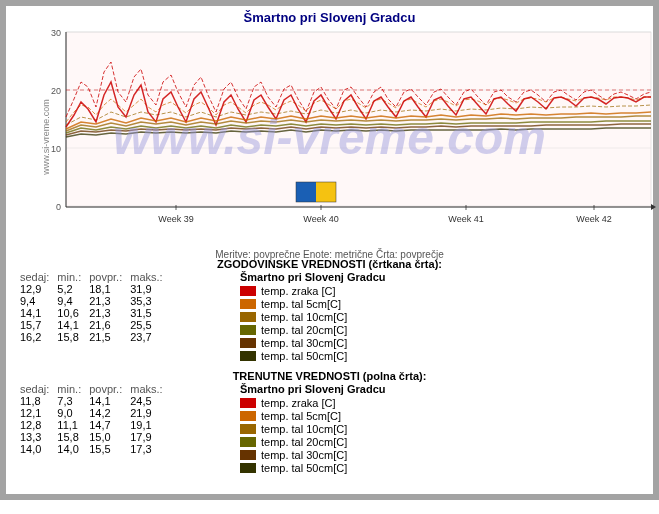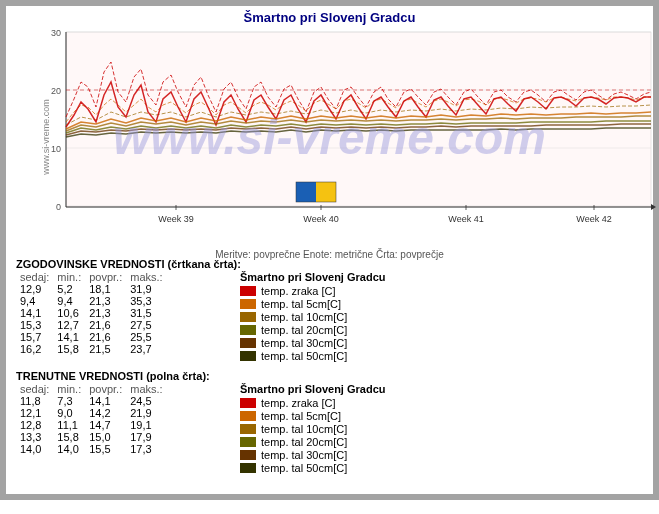--- a/index.html
+++ b/index.html
@@ -69,20 +69,21 @@
       padding: 4px 10px;
       display: flex;
       flex-direction: column;
       font-size: 11px;
     }
 
     .section-header {
       font-weight: bold;
       margin: 3px 0 1px 0;
       font-size: 11px;
+      text-align: center;
     }
 
     .data-table-wrapper {
       display: flex;
       gap: 24px;
       margin-bottom: 4px;
     }
 
     .data-table {
       min-width: 200px;
@@ -239,26 +240,20 @@
             <td>21,3</td>
             <td>35,3</td>
           </tr>
           <tr>
             <td>14,1</td>
             <td>10,6</td>
             <td>21,3</td>
             <td>31,5</td>
           </tr>
           <tr>
-            <td>15,3</td>
-            <td>12,7</td>
-            <td>21,6</td>
-            <td>27,5</td>
-          </tr>
-          <tr>
             <td>15,7</td>
             <td>14,1</td>
             <td>21,6</td>
             <td>25,5</td>
           </tr>
           <tr>
             <td>16,2</td>
             <td>15,8</td>
             <td>21,5</td>
             <td>23,7</td>

